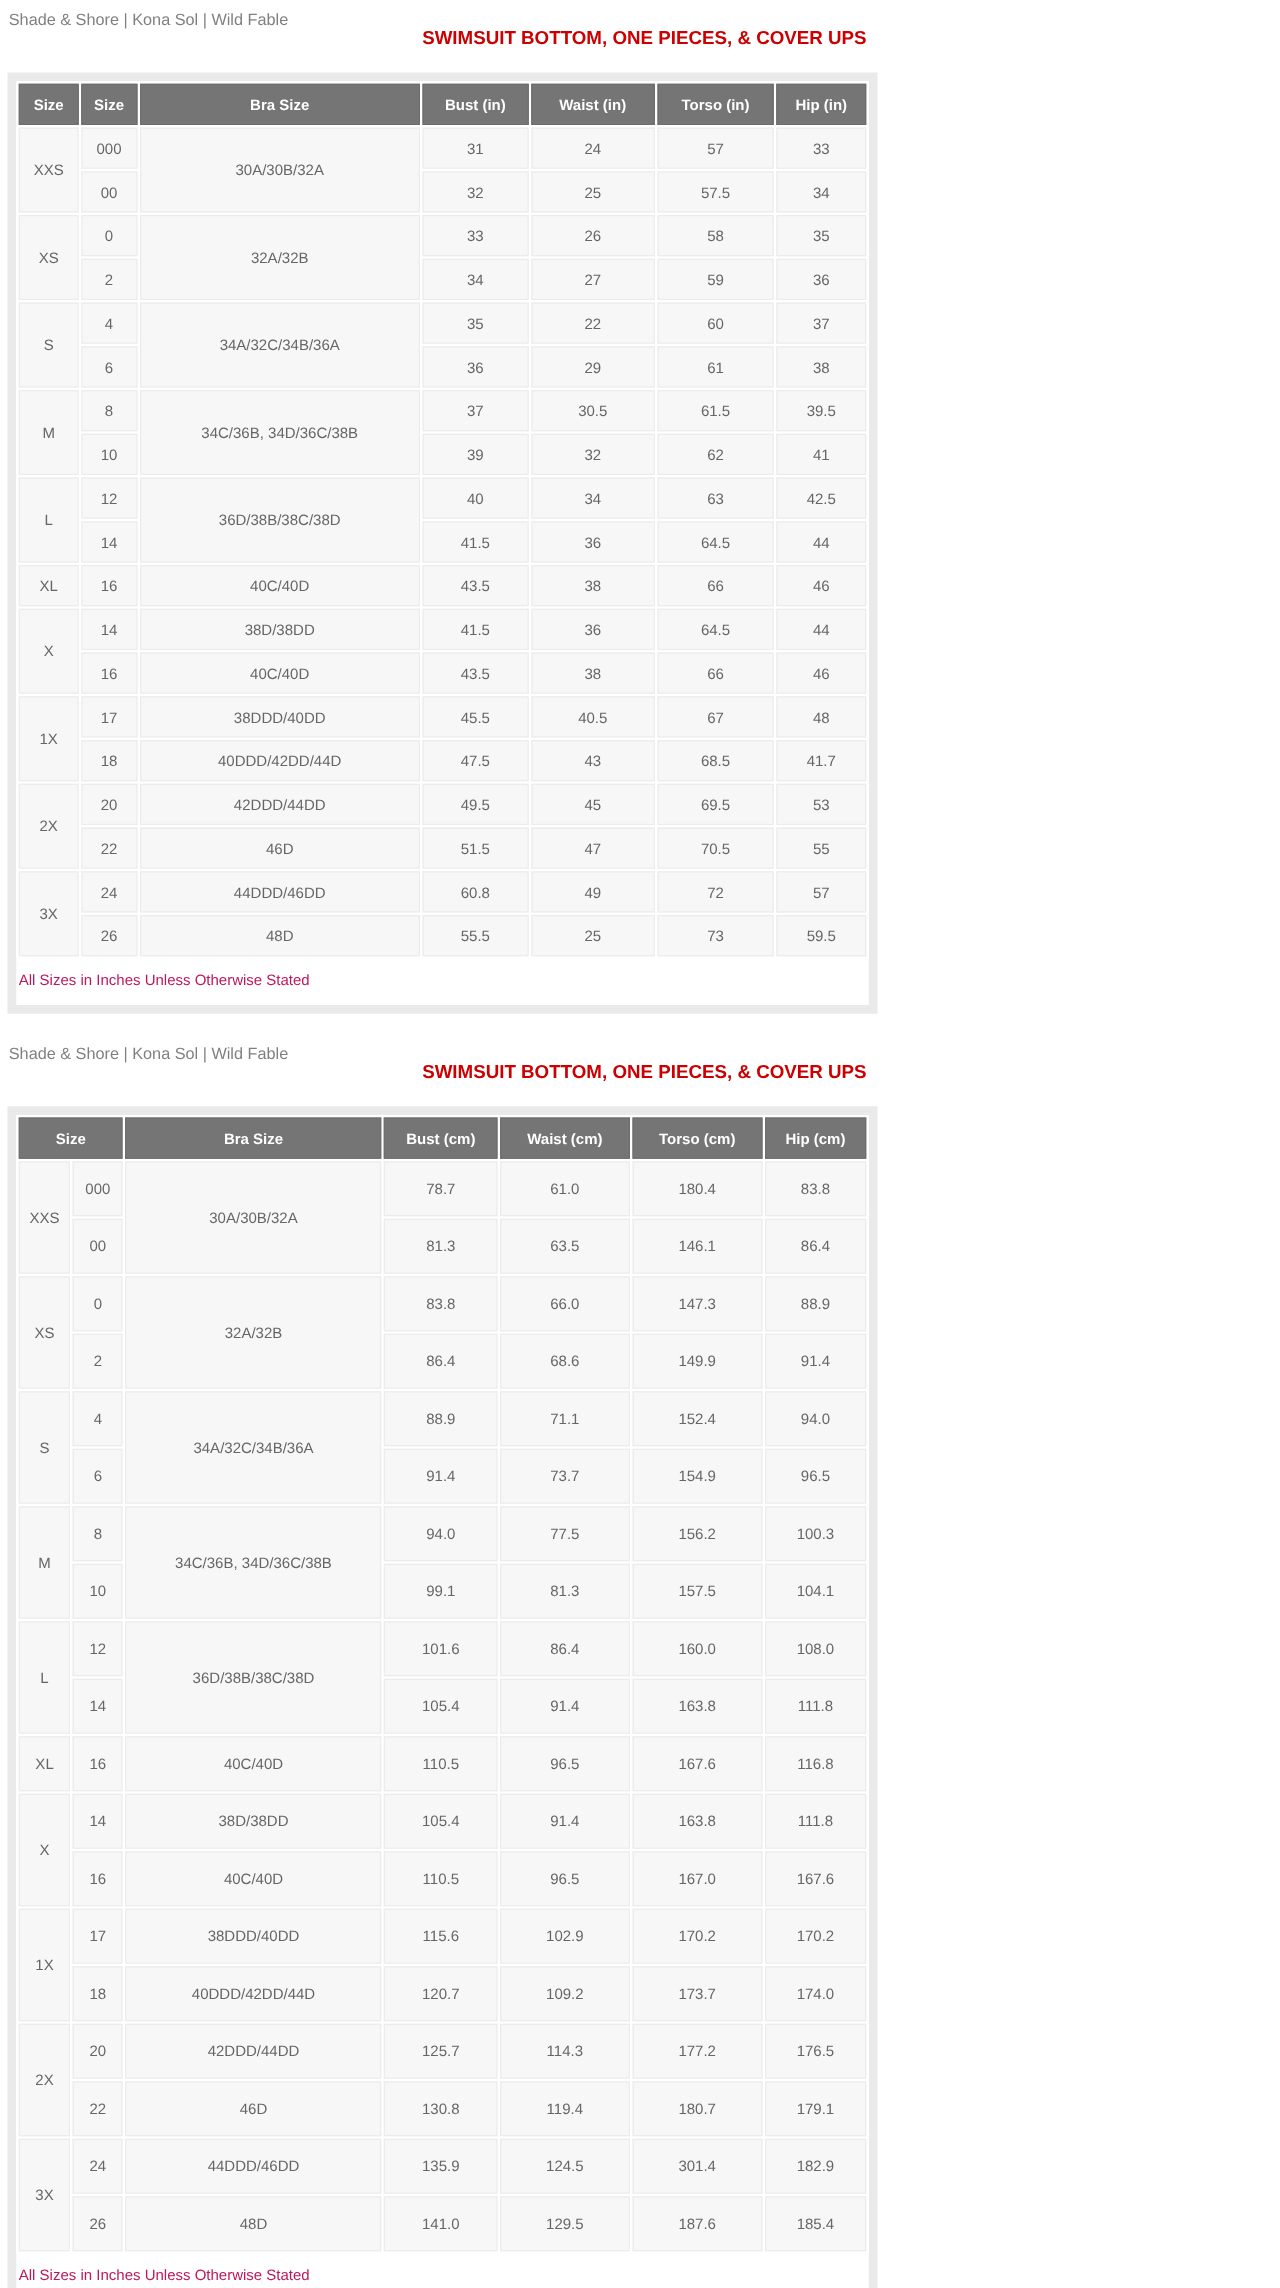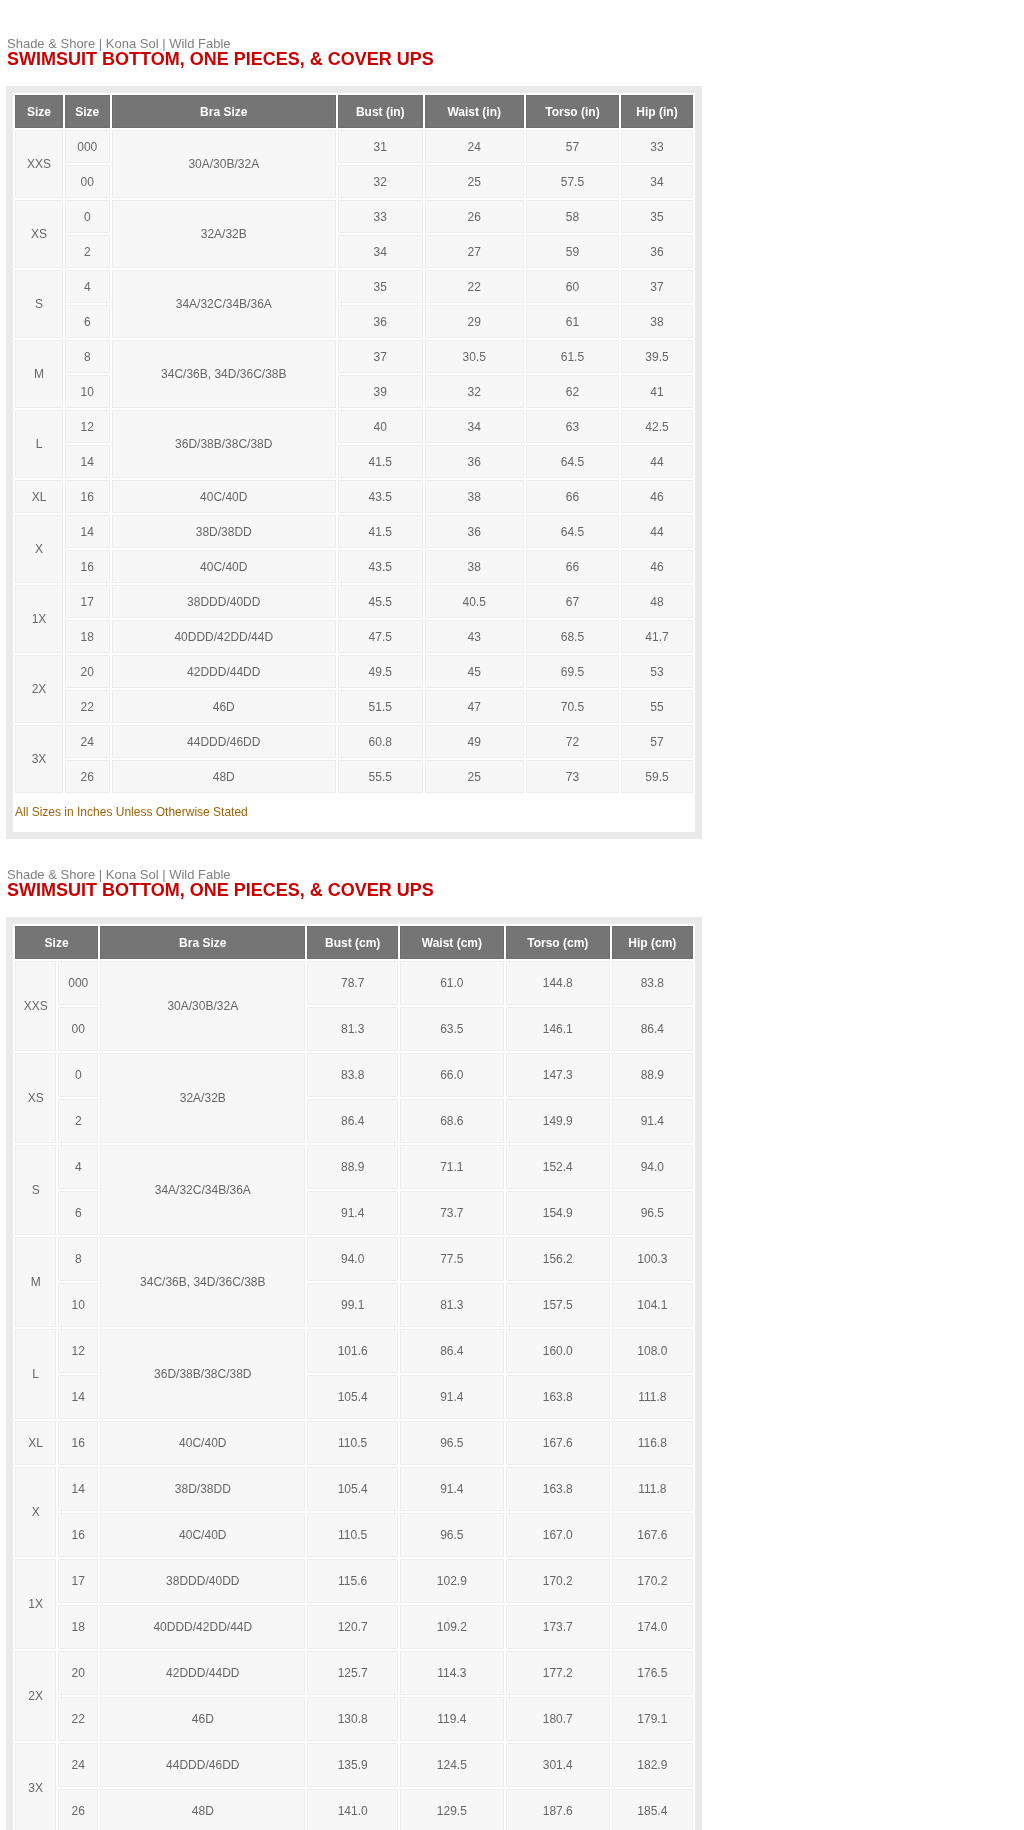--- a/index.html
+++ b/index.html
@@ -10,27 +10,27 @@
     -webkit-font-smoothing: antialiased;
   }
   .page { padding: 8px 0 30px 0; }
 
   .title-block { margin: 0 0 19px 7px; }
   .section + .section { margin-top: 24px; }
   .brand-line {
     color: #808080;
     font-size: 13px;
     line-height: 15px;
-    margin-top: 28px;
   }
   .chart-title {
     color: #cc0000;
-    font-size: 18px;
+    font-size: 15px;
     font-weight: bold;
     line-height: 16px;
+    text-align: center;
   }
 
   .panel {
     margin-left: 6px;
     width: 696px;
     background: #eaeaea;
     padding: 7px;
     box-sizing: border-box;
   }
   .panel-inner { background: #ffffff; }
@@ -61,21 +61,21 @@
     vertical-align: middle;
     padding: 0 2px;
     border: 1px solid #ececec;
     overflow: hidden;
   }
   table.t-in td { height: 31px; }
   table.t-cm td { height: 42px; }
 
   .footer-note {
     font-size: 12px;
-    color: #a16207;
+    color: #be185d;
     padding: 10px 3px 13px 2px;
   }
 </style>
 </head>
 <body>
 
 <div class="page">
 
   <div class="section">
     <div class="title-block">
@@ -297,21 +297,21 @@
                 <th>Hip (cm)</th>
               </tr>
             </thead>
           <tbody>
               <tr>
                 <td rowspan="2">XXS</td>
                 <td>000</td>
                 <td rowspan="2">30A/30B/32A</td>
                 <td>78.7</td>
                 <td>61.0</td>
-                <td>144.8</td>
+                <td>180.4</td>
                 <td>83.8</td>
               </tr>
               <tr>
                 <td>00</td>
                 <td>81.3</td>
                 <td>63.5</td>
                 <td>146.1</td>
                 <td>86.4</td>
               </tr>
               <tr>

